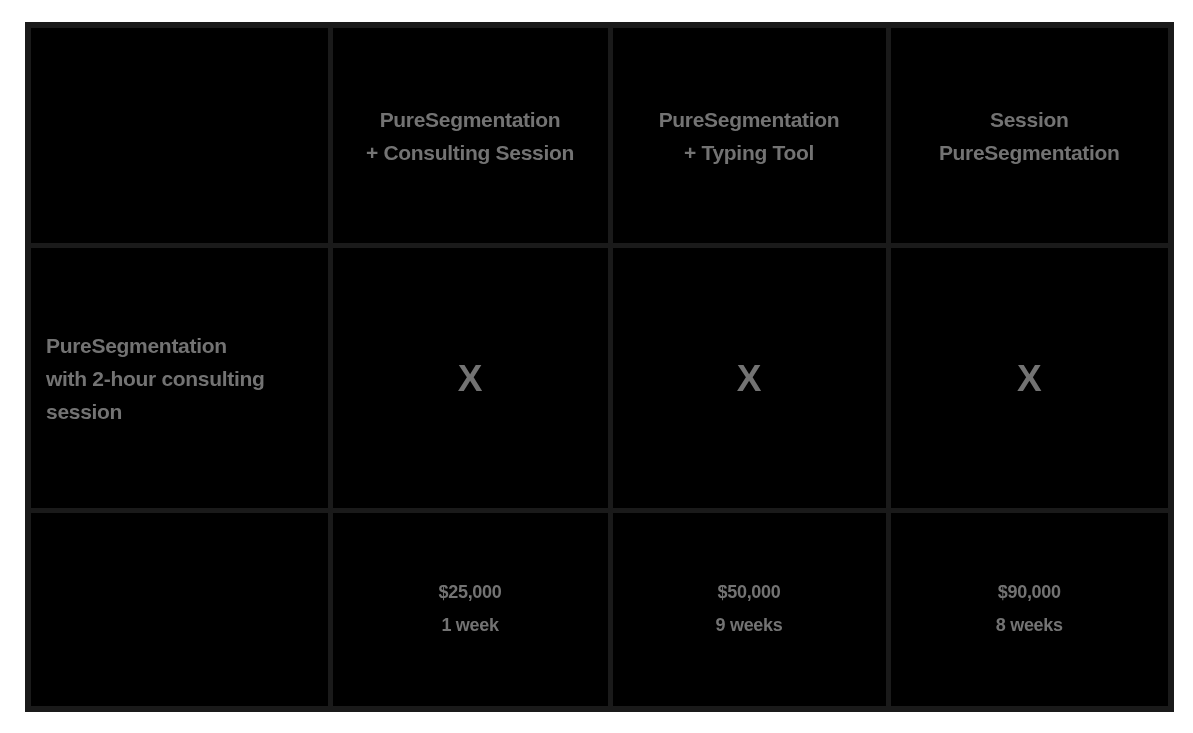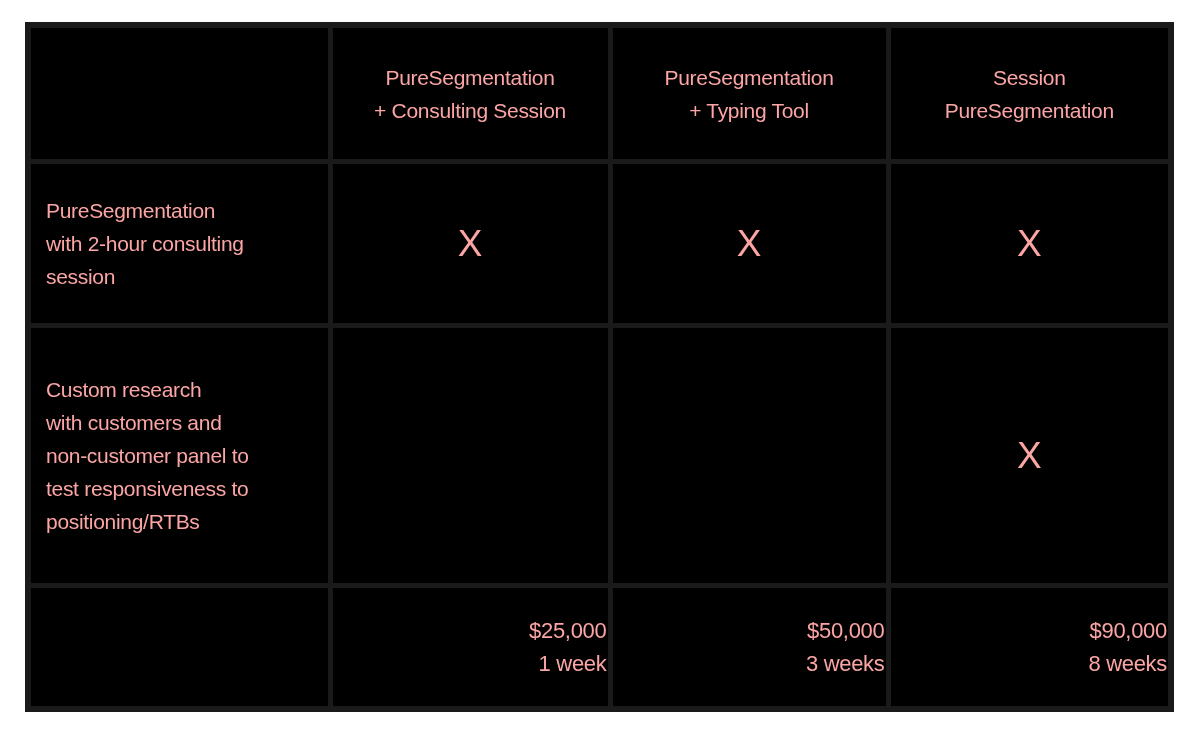--- a/index.html
+++ b/index.html
@@ -24,22 +24,22 @@
     width: 1143px;
     height: 690px;
     border-collapse: collapse;
     table-layout: fixed;
     background: #000000;
     border: 6px solid #1a1a1a;
   }
   table.cmp td {
     border: 5px solid #1a1a1a;
     background: #000000;
-    color: #fca5a5;
-    font-weight: normal;
+    color: #737373;
+    font-weight: bold;
     letter-spacing: -0.3px;
     white-space: pre-line;
     vertical-align: middle;
     overflow: hidden;
   }
   col.c0 { width: 302px; }
   col.c1 { width: 280px; }
   col.c2 { width: 278px; }
   col.c3 { width: 283px; }
   tr.r-head   { height: 100px; }
@@ -58,22 +58,22 @@
     font-size: 21px;
     line-height: 33px;
     padding: 8px 10px 8px 15px;
   }
   td.mark {
     text-align: center;
     font-size: 37px;
     line-height: 1;
   }
   td.price {
-    text-align: right;
-    font-size: 22px;
+    text-align: center;
+    font-size: 18px;
     line-height: 33px;
   }
 </style>
 </head>
 <body>
 
 <div class="stage">
   <table class="cmp">
     <colgroup>
       <col class="c0">
@@ -95,35 +95,25 @@
       <tr class="r-feat1">
         <td class="rowlabel">PureSegmentation
 with 2-hour consulting
 session</td>
         <td class="mark">X</td>
         <td class="mark">X</td>
         <td class="mark">X</td>
       </tr>
 
 
-      <tr class="r-feat3">
-        <td class="rowlabel">Custom research
-with customers and
-non-customer panel to
-test responsiveness to
-positioning/RTBs</td>
-        <td class="mark"></td>
-        <td class="mark"></td>
-        <td class="mark">X</td>
-      </tr>
 
       <tr class="r-price">
         <td class="rowlabel"></td>
         <td class="price">$25,000
 1 week</td>
         <td class="price">$50,000
-3 weeks</td>
+9 weeks</td>
         <td class="price">$90,000
 8 weeks</td>
       </tr>
     </tbody>
   </table>
 </div>
 
 </body></html>

